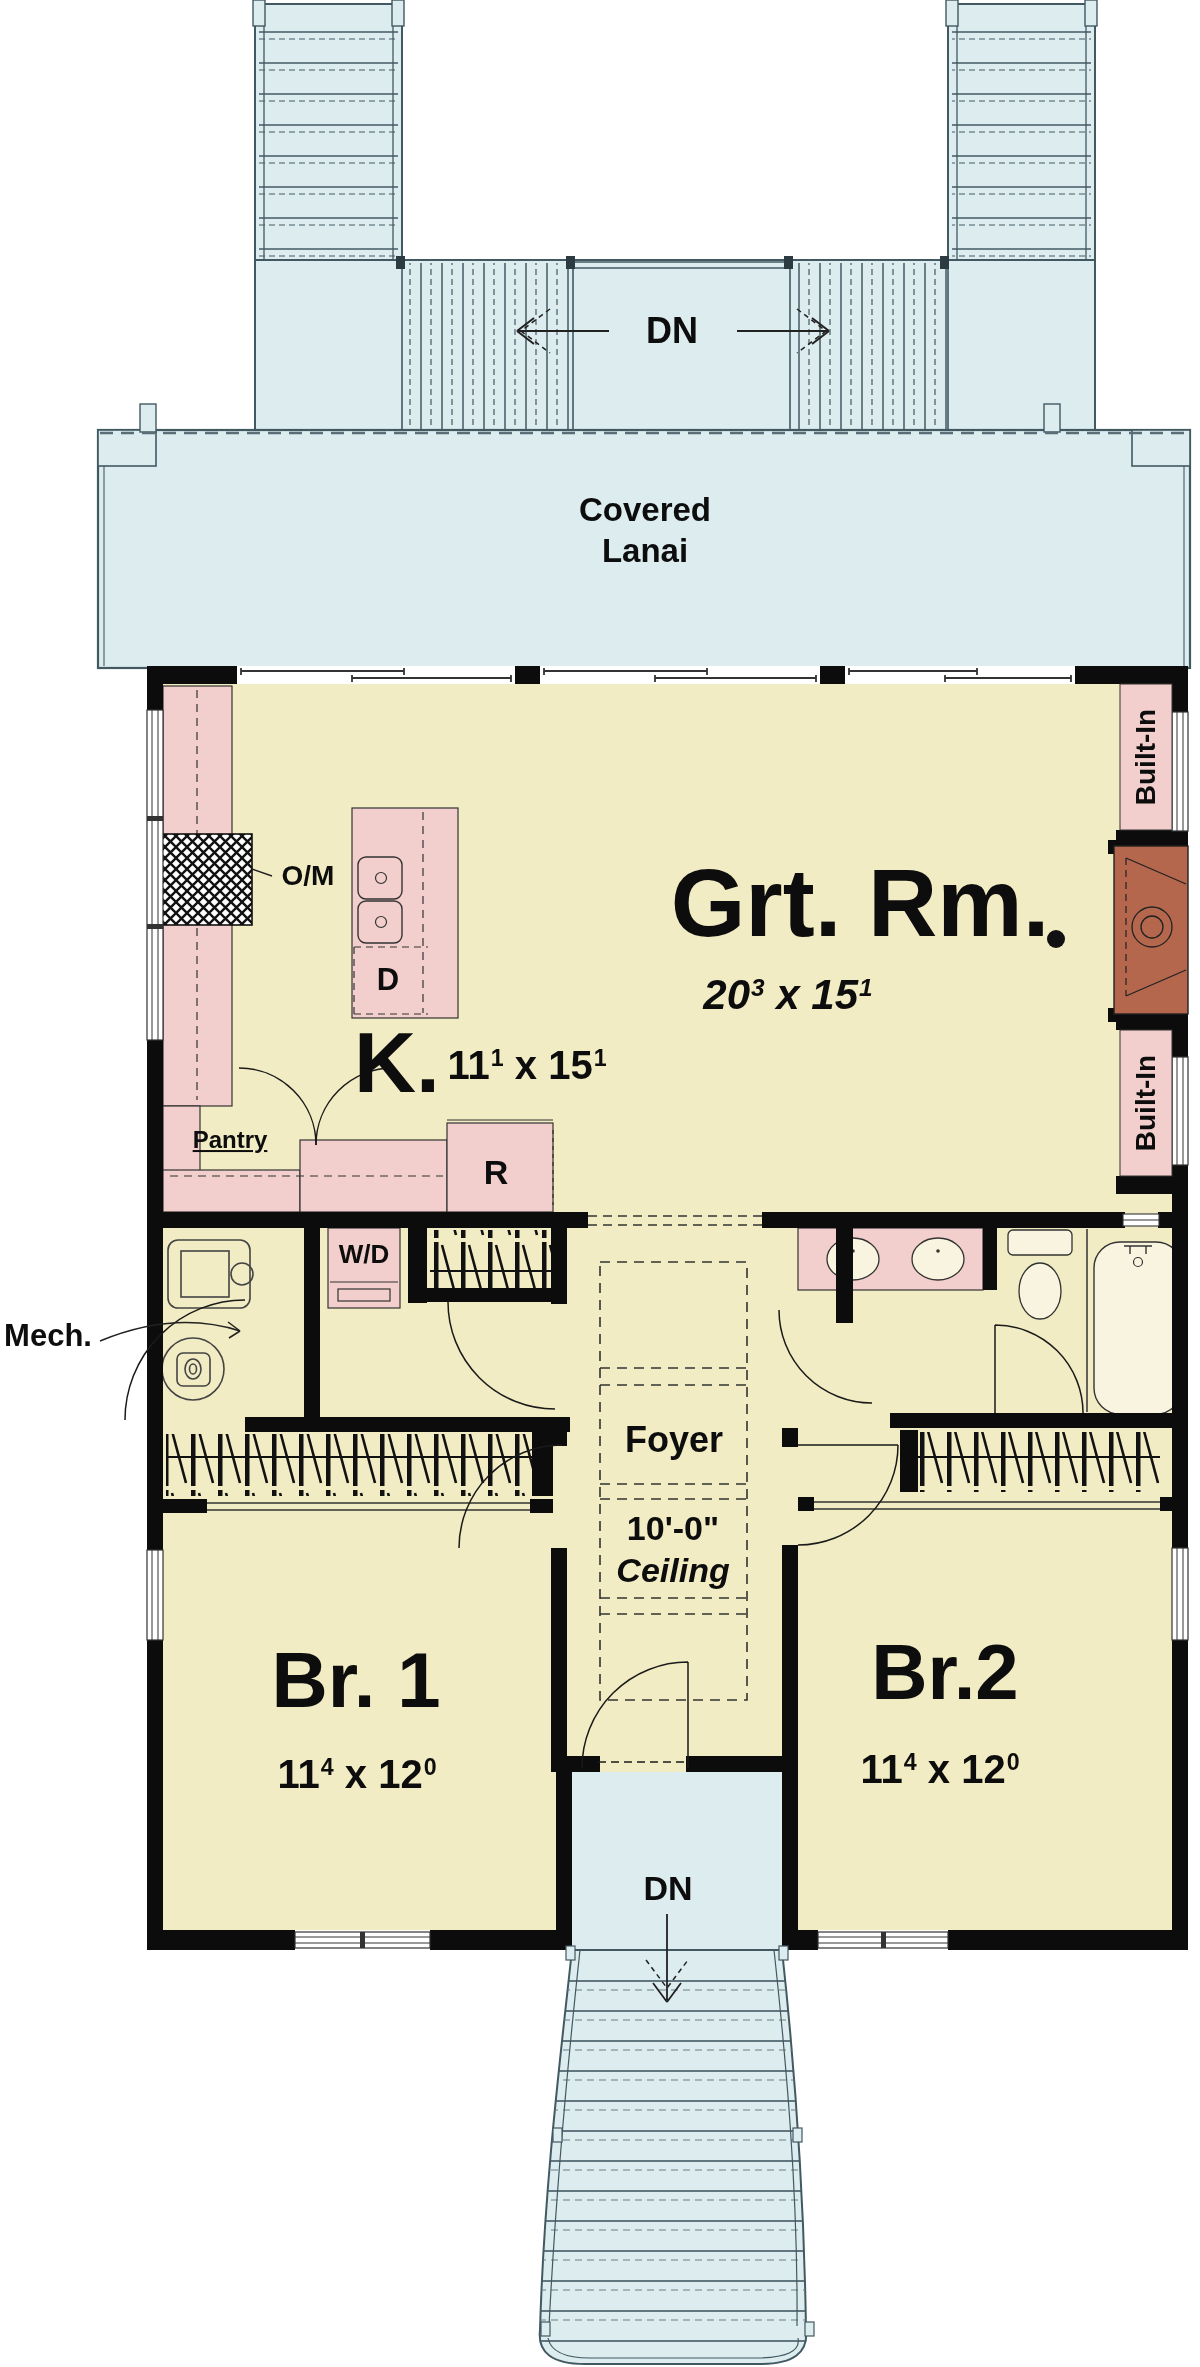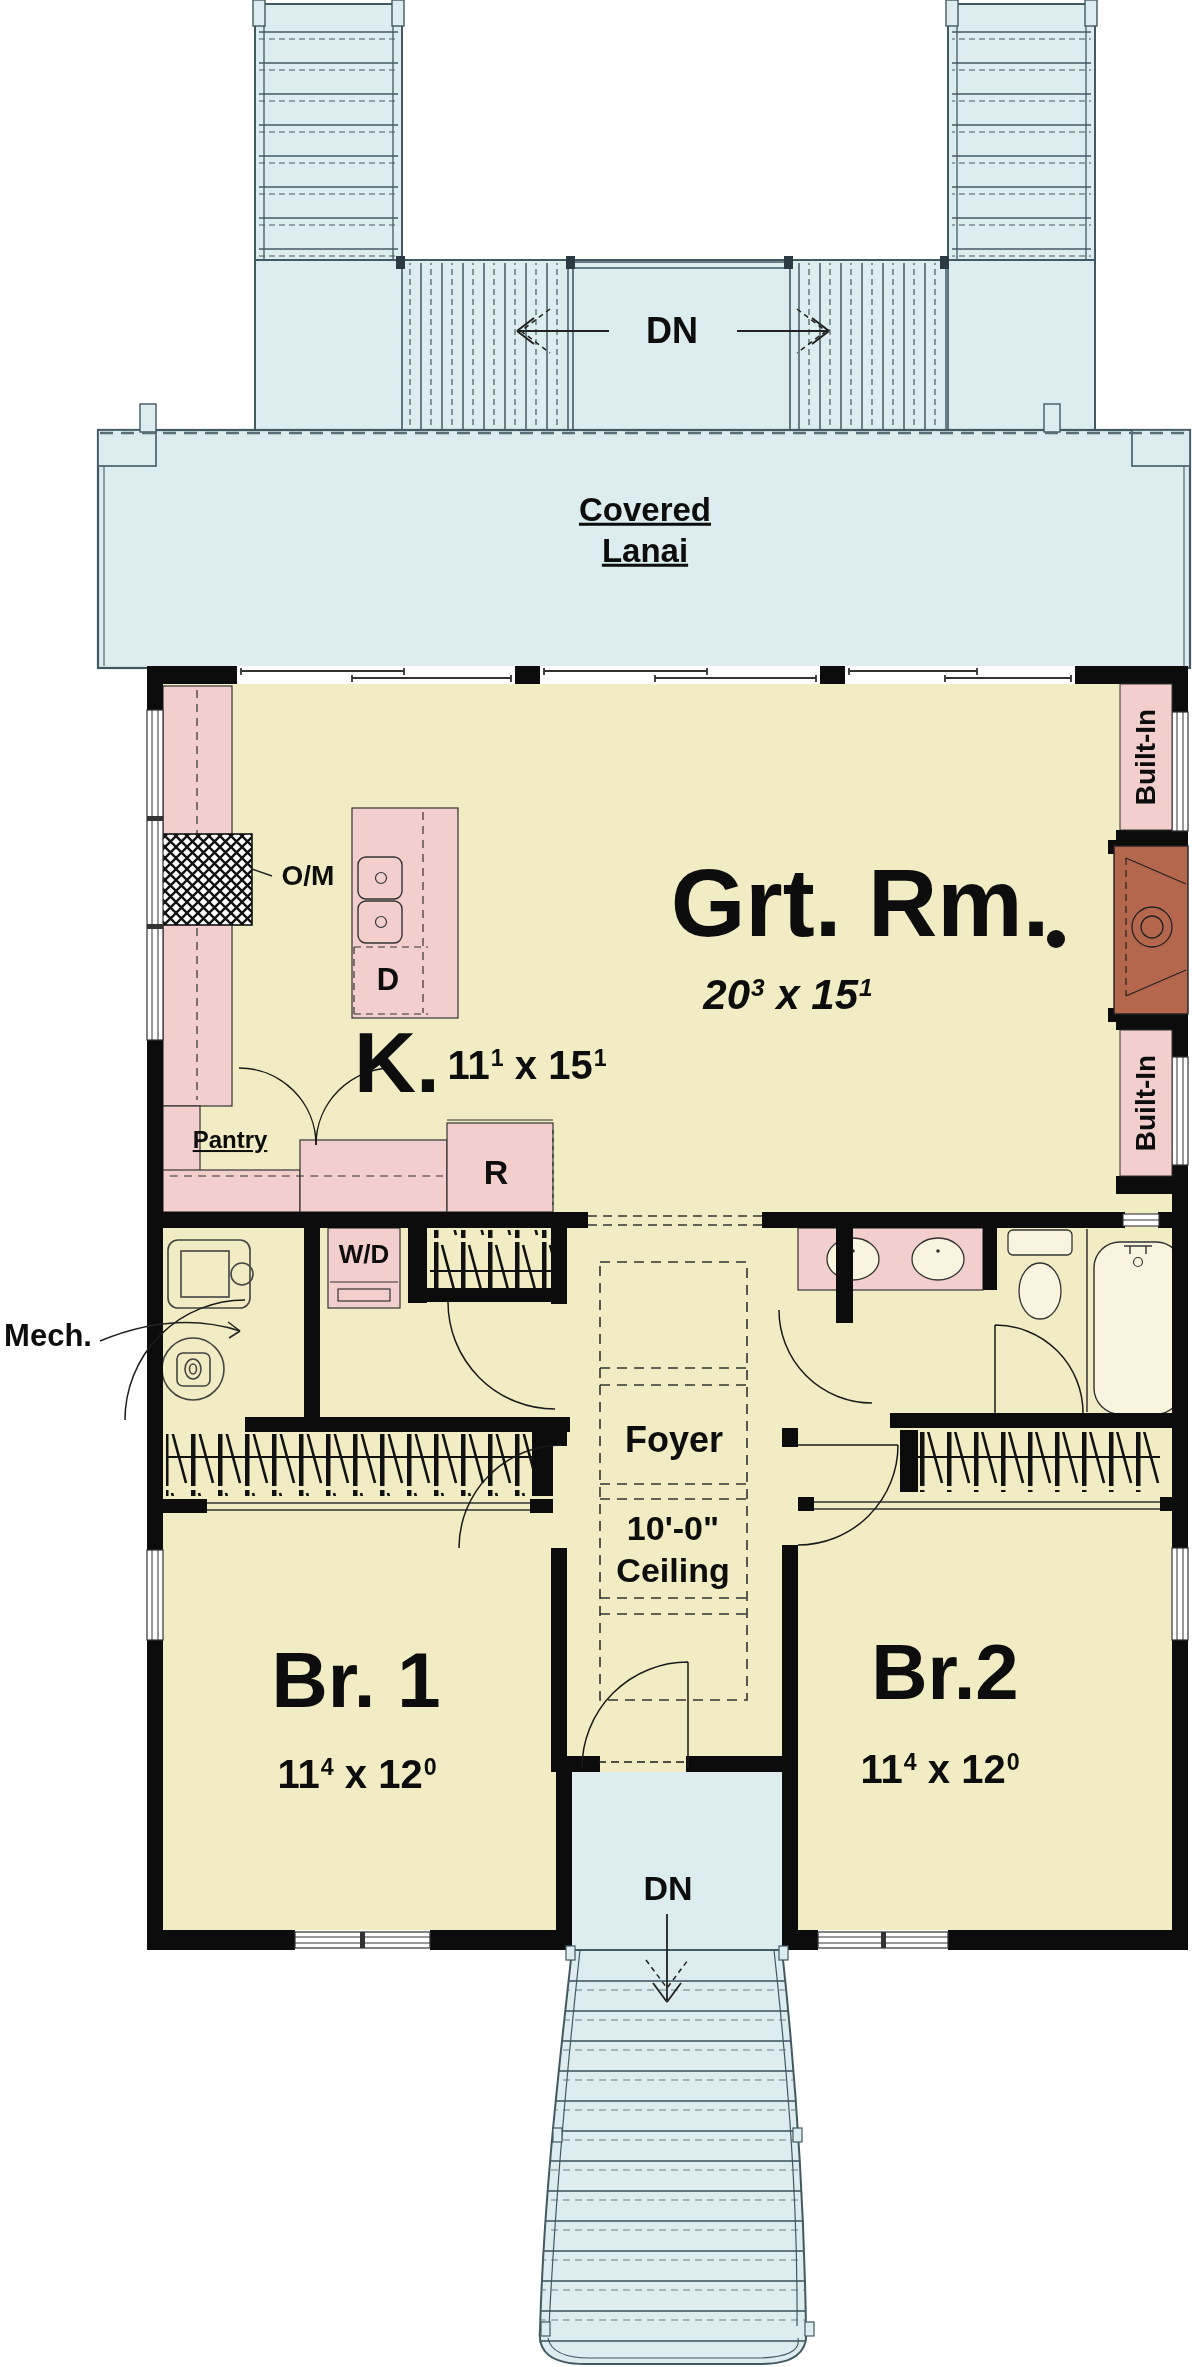--- a/index.html
+++ b/index.html
@@ -314,21 +314,21 @@
     <rect x="805" y="2322" width="9" height="14" class="f-porch s-ln" stroke-width="1.2"></rect>
     <g stroke="#222" fill="none">
       <path d="M667,1914 V2000 M667,2002 L653,1983 M667,2002 L681,1983" stroke-width="1.8"></path>
       <path d="M646,1960 L667,1988 L688,1960" stroke-width="1.5" stroke-dasharray="5,4"></path>
     </g>
   </g>
 </svg>
 
 <div class="lbl" style="left:672px;top:331px;font-size:36px;">DN</div>
 
-<div class="lbl" style="left:645px;top:530px;font-size:33px;line-height:1.25;text-decoration:underline;">
+<div class="lbl" style="left:645px;top:530px;font-size:33px;line-height:1.25;">
   <div>Covered</div>
   <div>Lanai</div>
 </div>
 
 <div class="lbl" style="left:830px;top:903px;font-size:96px;margin-left:30px;">Grt. Rm.</div>
 <div class="lbl dim" style="left:788px;top:995px;font-size:42px;font-style:italic;">
   <span>20</span><sup>3</sup>
   <span>x</span>
   <span>15</span><sup>1</sup>
 </div>
@@ -345,21 +345,21 @@
 <div class="lbl" style="left:388px;top:980px;font-size:31px;">D</div>
 <div class="lbl" style="left:496px;top:1172px;font-size:34px;">R</div>
 <div class="lbl" style="left:364px;top:1254px;font-size:26px;">W/D</div>
 <div class="lbl" style="left:48px;top:1328px;font-size:31px;margin-top:8px;">Mech.</div>
 
 <div class="lbl rot" style="left:1146px;top:757px;font-size:28px;">Built-In</div>
 <div class="lbl rot" style="left:1146px;top:1103px;font-size:28px;">Built-In</div>
 
 <div class="lbl" style="left:674px;top:1440px;font-size:36px;">Foyer</div>
 <div class="lbl" style="left:673px;top:1528px;font-size:34px;">10'-0"</div>
-<div class="lbl" style="left:673px;top:1570px;font-size:34px;">Ceiling</div>
+<div class="lbl" style="left:673px;top:1570px;font-size:34px;font-style:italic;">Ceiling</div>
 
 <div class="lbl" style="left:356px;top:1680px;font-size:78px;">Br. 1</div>
 <div class="lbl dim" style="left:357px;top:1775px;font-size:40px;">
   <span>11</span><sup>4</sup>
   <span>x</span>
   <span>12</span><sup>0</sup>
 </div>
 
 <div class="lbl" style="left:945px;top:1672px;font-size:78px;">Br.2</div>
 <div class="lbl dim" style="left:940px;top:1770px;font-size:40px;">

